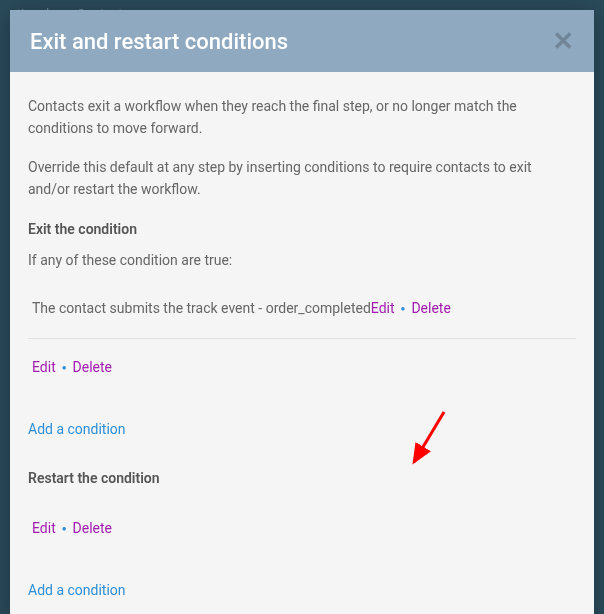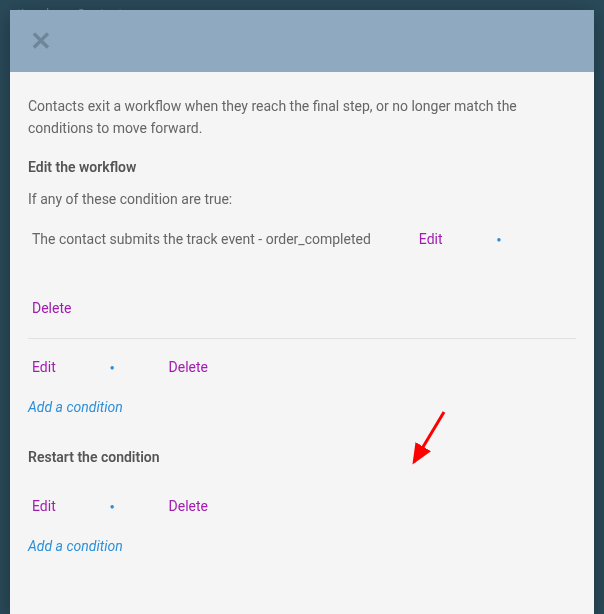--- a/index.html
+++ b/index.html
@@ -59,76 +59,77 @@
     }
     .intro-p { margin-bottom: 18px; color: #666; }
     .section-title {
       font-weight: 600;
       color: #555;
       margin-bottom: 10px;
       font-size: 14px;
     }
     .section-sub {
       color: #666;
+      margin-bottom: 8px;
     }
     .cond-list { }
     .cond-row {
       padding: 18px 4px;
       border-bottom: 1px solid #e2e2e2;
       color: #666;
       font-size: 14px;
       display: flex;
       flex-wrap: wrap;
       align-items: baseline;
-      gap: 48px;
     }
     .cond-row:last-child { border-bottom: none; }
     .link {
       color: #a21caf;
       cursor: pointer;
     }
     .dot {
       color: #2d8fd8;
       font-size: 8px;
       padding: 0 6px;
       position: relative;
       top: -2px;
     }
     .add-link {
       color: #2d8fd8;
       cursor: pointer;
       display: inline-block;
-      margin-top: 0;
+      margin-top: 22px;
       margin-bottom: 28px;
       font-size: 14px;
-      font-style: italic;
     }
     .section2 .add-link { margin-bottom: 10px; }
     .arrow {
       position: absolute;
       pointer-events: none;
     }
   </style>
 </head>
 <body>
 
 <div class="bg-nav">
   <span class="bg-nav-item">ctional</span>
   <span class="bg-nav-item">Contacts</span>
   <span class="bg-nav-item">+</span>
 </div>
 
 <div class="modal">
   <div class="modal-header">
+    <div class="modal-title">Exit and restart conditions</div>
     <div class="close-icon">✕</div>
   </div>
   <div class="modal-body">
     <p class="intro-p">Contacts exit a workflow when they reach the final step, or no longer match the conditions to move forward.</p>
+    <p class="intro-p">Override this default at any step by inserting conditions to require contacts to exit and/or restart the workflow.</p>
 
-    <div class="section-title">Edit the workflow</div>
+    <div class="section-title">Exit the condition</div>
     <div class="section-sub">If any of these condition are true:</div>
 
     <div class="cond-list">
       <div class="cond-row">
         <span>The contact submits the track event - order_completed</span>
           <span class="link">Edit</span>
           <span class="dot">●</span>
           <span class="link">Delete</span>
       </div>
       <div class="cond-row">

